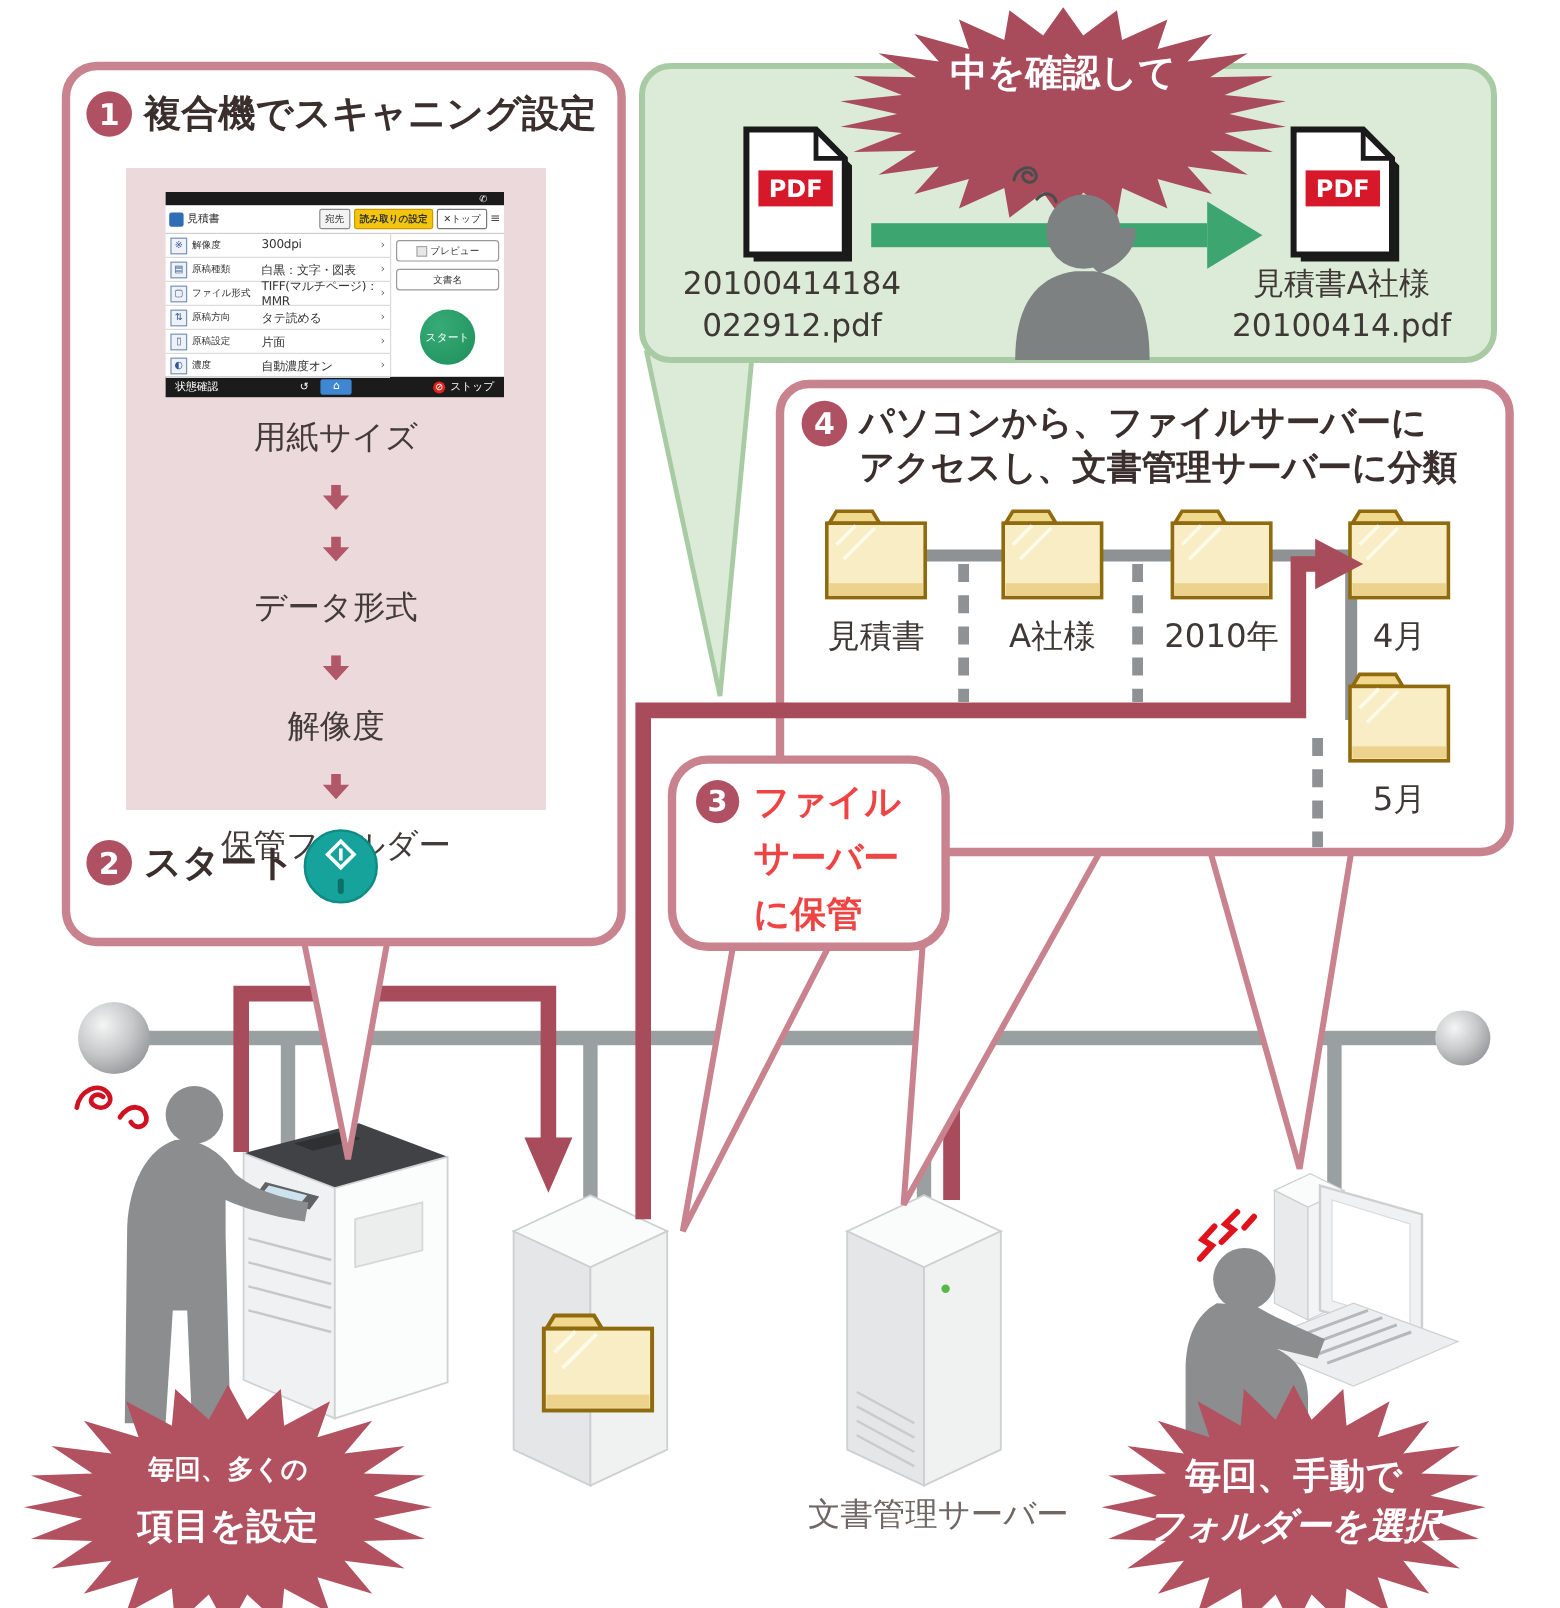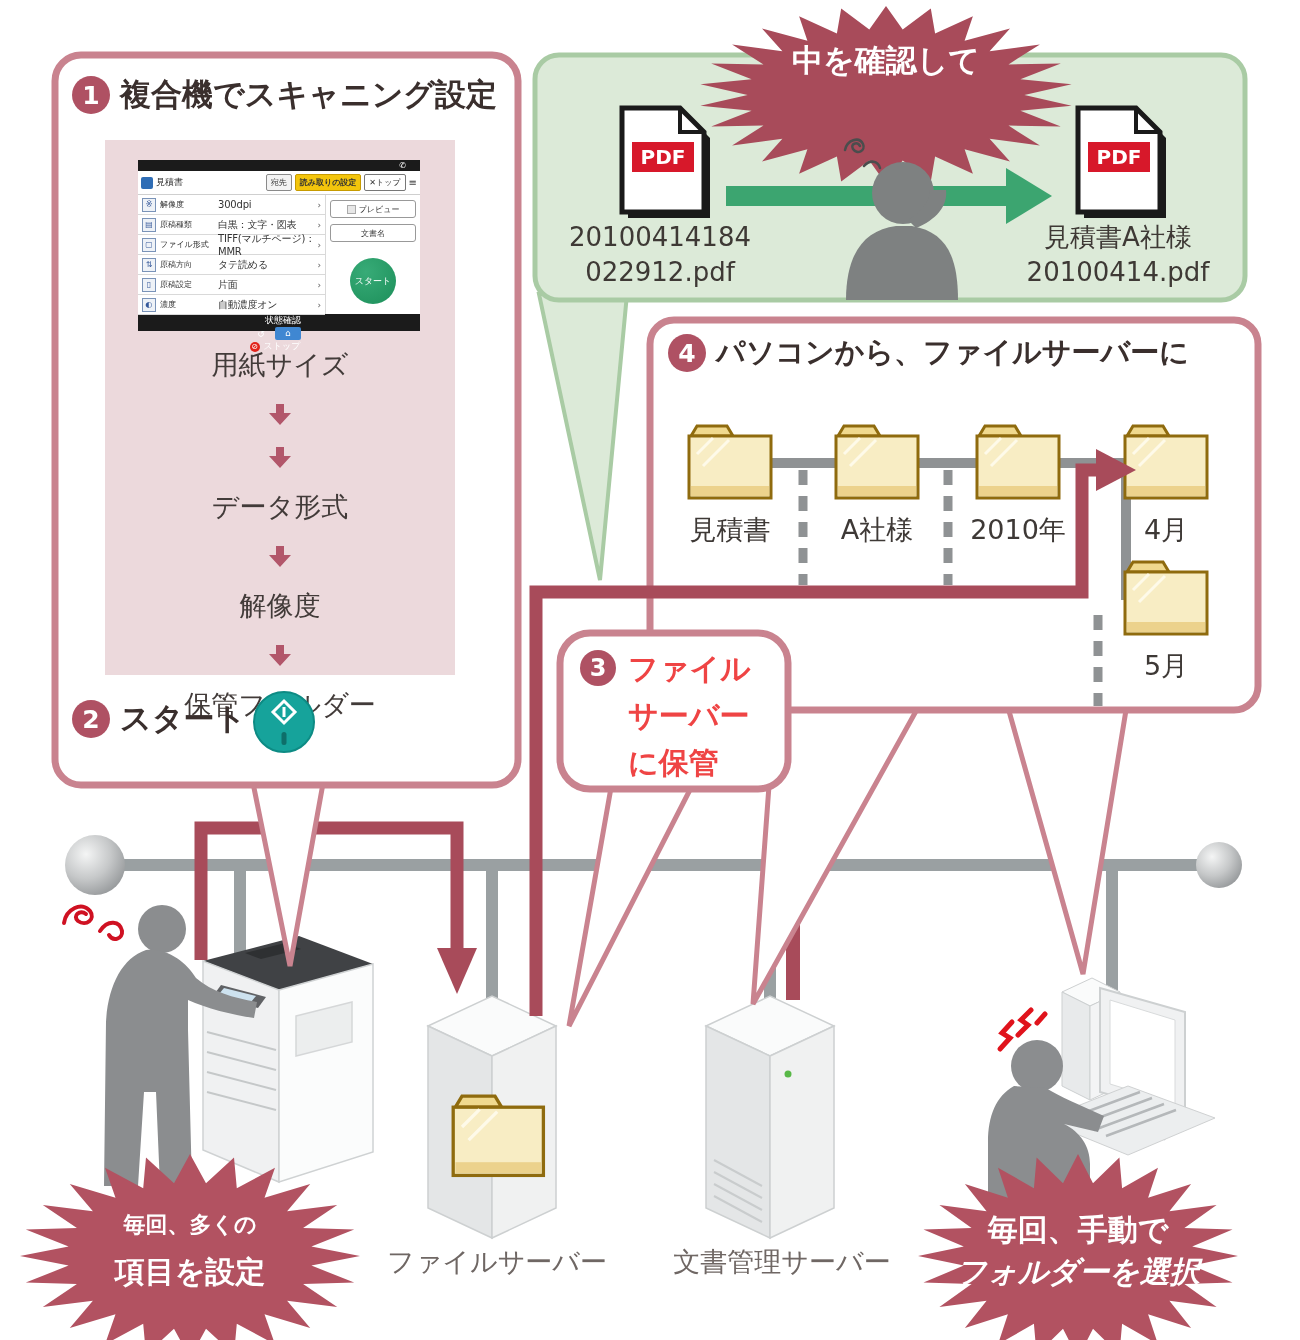--- a/index.html
+++ b/index.html
@@ -40,21 +40,21 @@
           line-height:12px;text-align:center;margin-right:4px;flex:none;}
   .row-lb{font-size:8px;color:#333;width:58px;flex:none;}
   .row-val{font-size:10px;color:#333;flex:1;letter-spacing:-0.2px;}
   .chev{color:#555;font-size:9px;margin-right:4px;flex:none;}
   .sc-side{width:86px;padding:5px 4px 0 4px;}
   .pill{height:16px;border:1px solid #999;border-radius:3px;font-size:8px;color:#333;
         display:flex;align-items:center;justify-content:center;gap:3px;margin-bottom:6px;background:#fff;}
   .pill .cb{width:7px;height:7px;border:1px solid #aaa;background:#e7e7e7;}
   .start-btn{width:46px;height:46px;border-radius:50%;background:radial-gradient(circle at 35% 30%,#37ab77,#1d8f5a);
         color:#fff;font-size:9px;display:flex;align-items:center;justify-content:center;margin:16px auto 0;}
-  .sc-foot{height:17px;background:#1b1b1b;display:flex;align-items:center;color:#fff;font-size:9px;flex-direction:column;}
+  .sc-foot{height:17px;background:#1b1b1b;display:flex;align-items:center;color:#fff;font-size:9px;}
   .sc-foot .st{margin-left:8px;}
   .sc-foot .mid{flex:1;display:flex;justify-content:center;align-items:center;gap:10px;}
   .home-ic{width:26px;height:13px;background:#3f87d2;border-radius:2px;text-align:center;line-height:12px;font-size:9px;}
   .stop-dot{width:10px;height:10px;border-radius:50%;background:#e2231a;color:#fff;font-size:8px;
             line-height:10px;text-align:center;margin-right:4px;}
   .sc-foot .stop{margin-right:8px;display:flex;align-items:center;}
 </style>
 </head>
 <body>
 
@@ -339,36 +339,36 @@
 <div class="burst-txt" style="left:676px;top:40px;width:420px;font-size:31px;">中を確認して</div>
 <div class="fname" style="left:540px;top:220px;">20100414184</div>
 <div class="fname" style="left:540px;top:255px;">022912.pdf</div>
 <div class="fname" style="left:998px;top:220px;">見積書A社様</div>
 <div class="fname" style="left:998px;top:255px;">20100414.pdf</div>
 
 <div class="ov" style="left:668px;top:334px;display:flex;gap:10px;">
   <span class="numcircle">4</span>
   <div style="font-size:29px;font-weight:bold;color:#3a2f2d;line-height:37px;">
     <div>パソコンから、ファイルサーバーに</div>
+    <div>アクセスし、文書管理サーバーに分類</div>
   </div>
 </div>
 <div class="flabel" style="left:670px;top:512px;">見積書</div>
 <div class="flabel" style="left:817px;top:512px;">A社様</div>
 <div class="flabel" style="left:958px;top:512px;">2010年</div>
 <div class="flabel" style="left:1106px;top:512px;">4月</div>
 <div class="flabel" style="left:1106px;top:648px;">5月</div>
 
 <span class="numcircle ov" style="left:580px;top:650px;width:36px;height:36px;font-size:24px;">3</span>
 <div class="ov" style="left:628px;top:645px;">
   <div class="b3line">ファイル</div>
   <div class="b3line">サーバー</div>
   <div class="b3line">に保管</div>
 </div>
 
-<div class="srvlabel" style="left:377px;top:1244px;">ファイルサーバー</div>
 <div class="srvlabel" style="left:662px;top:1244px;">文書管理サーバー</div>
 
 <div class="burst-txt" style="left:30px;top:1210px;width:320px;font-size:22px;">毎回、多くの</div>
 <div class="burst-txt" style="left:30px;top:1252px;width:320px;font-size:30px;">項目を設定</div>
 <div class="burst-txt" style="left:918px;top:1210px;width:320px;font-size:30px;">毎回、手動で</div>
 <div class="burst-txt" style="left:918px;top:1252px;width:320px;font-size:30px;font-style:italic;">フォルダーを選択</div>
 
 </div>
 
 </body></html>

